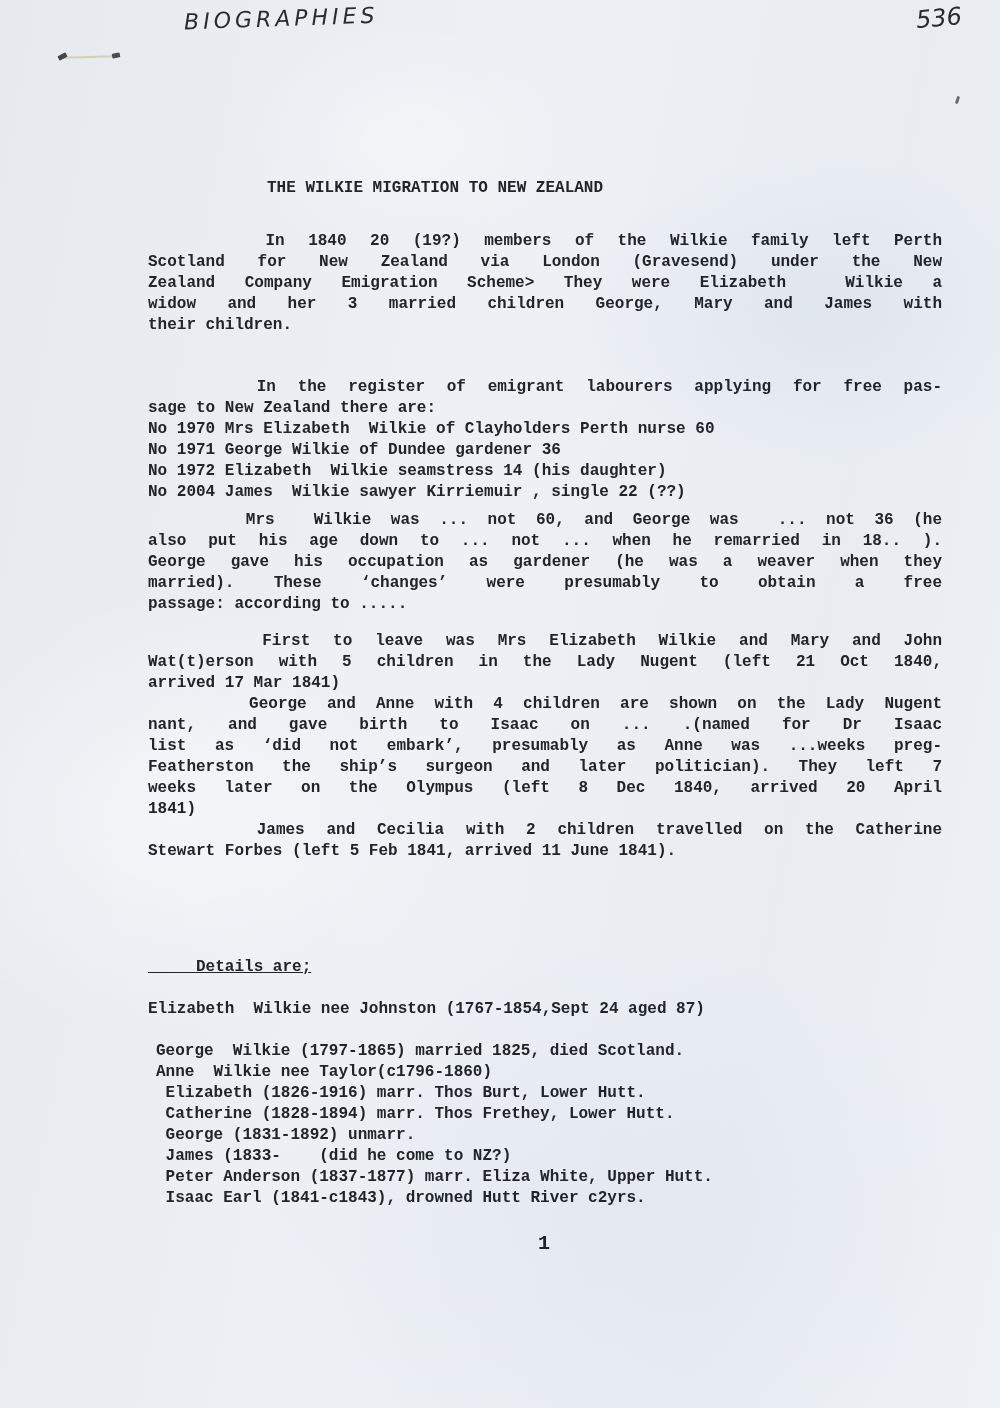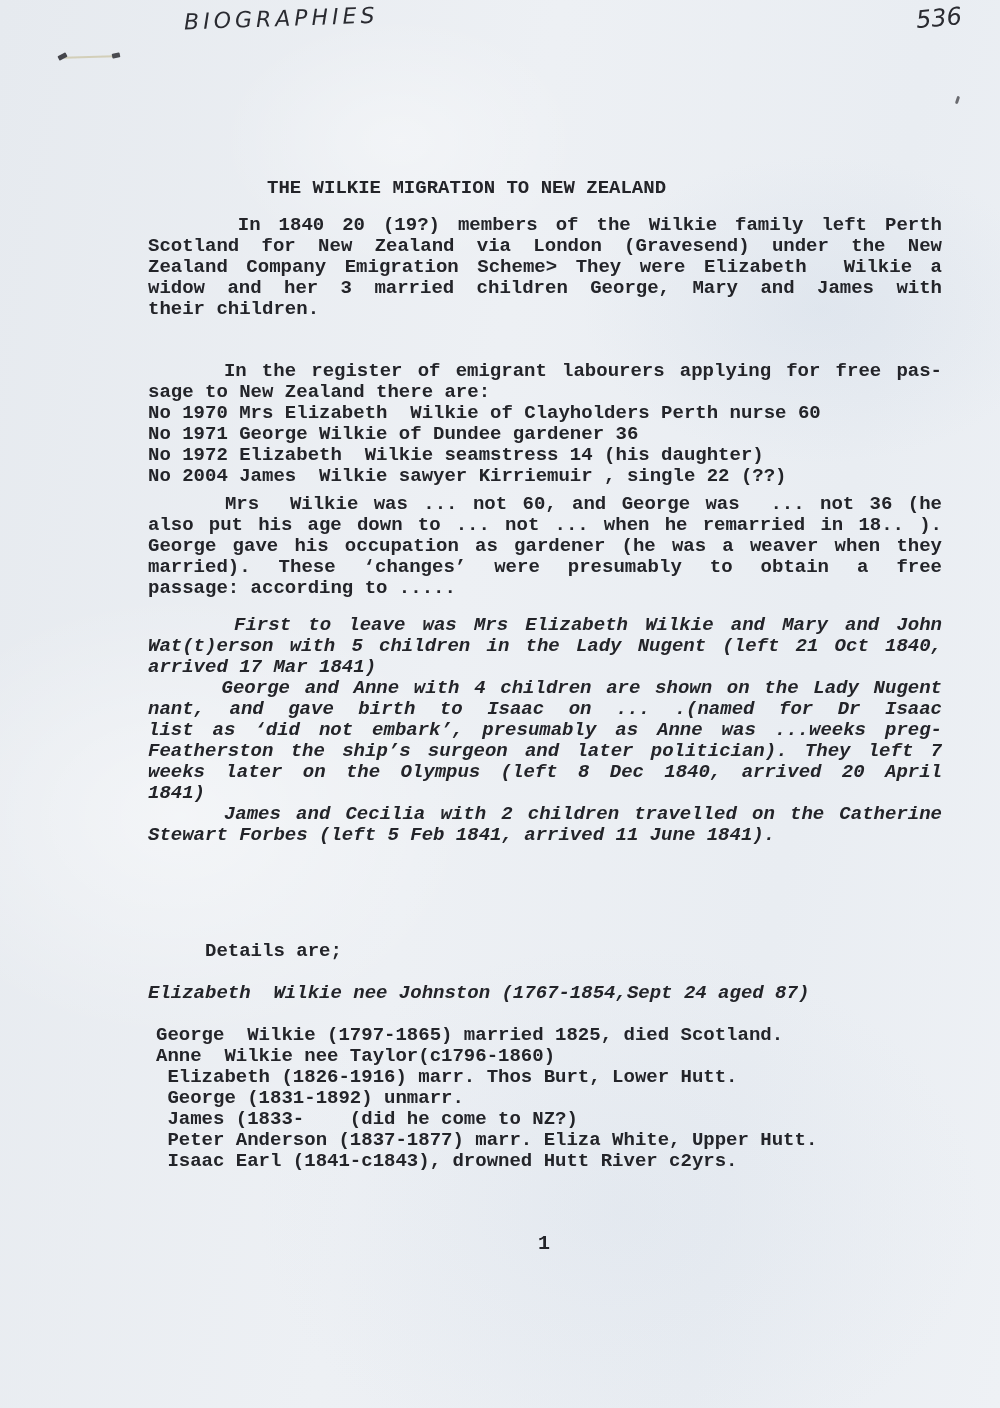--- a/index.html
+++ b/index.html
@@ -20,21 +20,21 @@
       linear-gradient(100deg, #e6eaef 0%, #edf0f4 45%, #e9edf2 75%, #eef1f5 100%);
     font-family: "Liberation Mono", "DejaVu Sans Mono", monospace;
     color: #232429;
   }
   
   .text-col {
     position: absolute;
     left: 148px;
     top: 178px;
     width: 794px;
-    font-size: 19px;
+    font-size: 16px;
     line-height: 21px;
     font-weight: 700;
     color: #232429;
   }
   .doc-title {
     padding-left: 119px;
     white-space: pre;
     height: 21px;
   }
   .line {
@@ -116,21 +116,21 @@
   <div class="hw hw-num">536</div>
 
   <div class="speck-line"></div>
   <div class="speck-a"></div>
   <div class="speck-b"></div>
   <div class="speck-c"></div>
 
   <div class="text-col">
     <div class="doc-title">THE WILKIE MIGRATION TO NEW ZEALAND</div>
     <div id="blocks">
-        <div class="block" style="margin-top: 16px;">
+        <div class="block" style="margin-top: 32px;">
           <div class="line just">     In 1840 20 (19?) members of the Wilkie family left Perth</div>
           <div class="line just">Scotland for New Zealand via London (Gravesend) under the New</div>
           <div class="line just">Zealand Company Emigration Scheme&gt; They were Elizabeth  Wilkie a</div>
           <div class="line just">widow and her 3 married children George, Mary and James with</div>
           <div class="line">their children.</div>
         </div>
         <div class="block" style="margin-top: 41px;">
           <div class="line just">     In the register of emigrant labourers applying for free pas-</div>
           <div class="line">sage to New Zealand there are:</div>
           <div class="line">No 1970 Mrs Elizabeth  Wilkie of Clayholders Perth nurse 60</div>
@@ -138,43 +138,44 @@
           <div class="line">No 1972 Elizabeth  Wilkie seamstress 14 (his daughter)</div>
           <div class="line">No 2004 James  Wilkie sawyer Kirriemuir , single 22 (??)</div>
         </div>
         <div class="block" style="margin-top: 7px;">
           <div class="line just">     Mrs  Wilkie was ... not 60, and George was  ... not 36 (he</div>
           <div class="line just">also put his age down to ... not ... when he remarried in 18.. ).</div>
           <div class="line just">George gave his occupation as gardener (he was a weaver when they</div>
           <div class="line just">married). These ‘changes’ were presumably to obtain a free</div>
           <div class="line">passage: according to .....</div>
         </div>
-        <div class="block" style="margin-top: 16px; font-style: italic;">
+        <div class="block" style="margin-top: 16px;">
           <div class="line just">     First to leave was Mrs Elizabeth Wilkie and Mary and John</div>
           <div class="line just">Wat(t)erson with 5 children in the Lady Nugent (left 21 Oct 1840,</div>
           <div class="line">arrived 17 Mar 1841)</div>
           <div class="line just">     George and Anne with 4 children are shown on the Lady Nugent</div>
           <div class="line just">nant, and gave birth to Isaac on ... .(named for Dr Isaac</div>
           <div class="line just">list as ‘did not embark’, presumably as Anne was ...weeks preg-</div>
           <div class="line just">Featherston the ship’s surgeon and later politician). They left 7</div>
           <div class="line just">weeks later on the Olympus (left 8 Dec 1840, arrived 20 April</div>
           <div class="line">1841)</div>
           <div class="line just">     James and Cecilia with 2 children travelled on the Catherine</div>
           <div class="line">Stewart Forbes (left 5 Feb 1841, arrived 11 June 1841).</div>
         </div>
-        <div class="block" style="margin-top: 95px;">
+        <div class="block" style="margin-top: 95px; text-decoration: underline;">
           <div class="line">     Details are;</div>
         </div>
-        <div class="block" style="margin-top: 21px; font-style: italic;">
+        <div class="block" style="margin-top: 21px;">
           <div class="line">Elizabeth  Wilkie nee Johnston (1767-1854,Sept 24 aged 87)</div>
         </div>
         <div class="block" style="margin-top: 21px; margin-left: 8px;">
           <div class="line">George  Wilkie (1797-1865) married 1825, died Scotland.</div>
           <div class="line">Anne  Wilkie nee Taylor(c1796-1860)</div>
           <div class="line"> Elizabeth (1826-1916) marr. Thos Burt, Lower Hutt.</div>
+          <div class="line"> Catherine (1828-1894) marr. Thos Frethey, Lower Hutt.</div>
           <div class="line"> George (1831-1892) unmarr.</div>
           <div class="line"> James (1833-    (did he come to NZ?)</div>
           <div class="line"> Peter Anderson (1837-1877) marr. Eliza White, Upper Hutt.</div>
           <div class="line"> Isaac Earl (1841-c1843), drowned Hutt River c2yrs.</div>
         </div>
       </div>
   </div>
 
   <div class="page-num">1</div>
 

